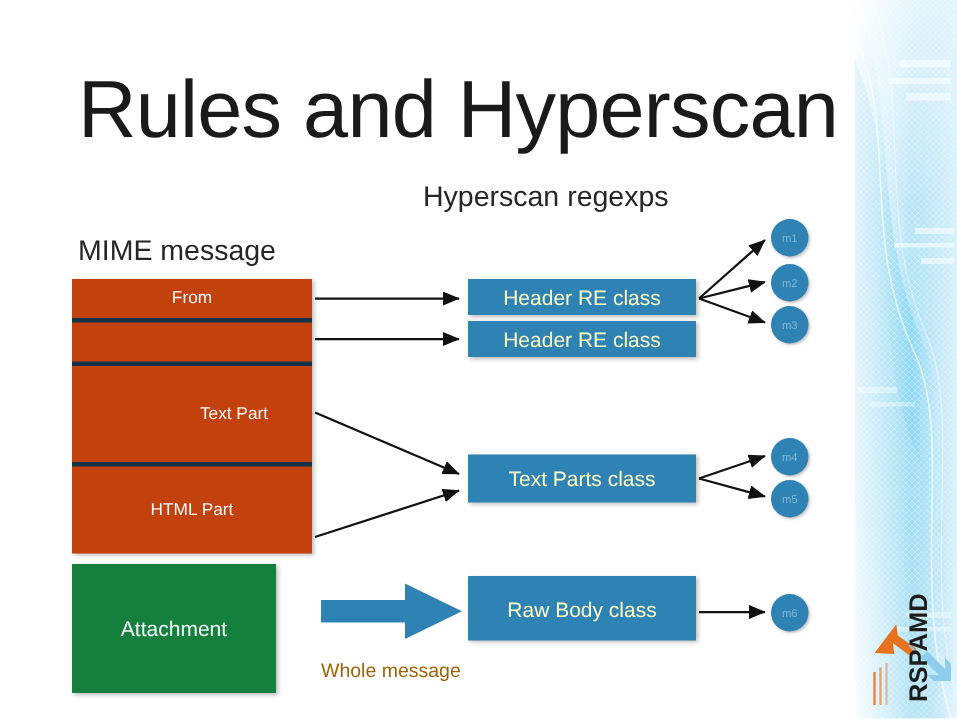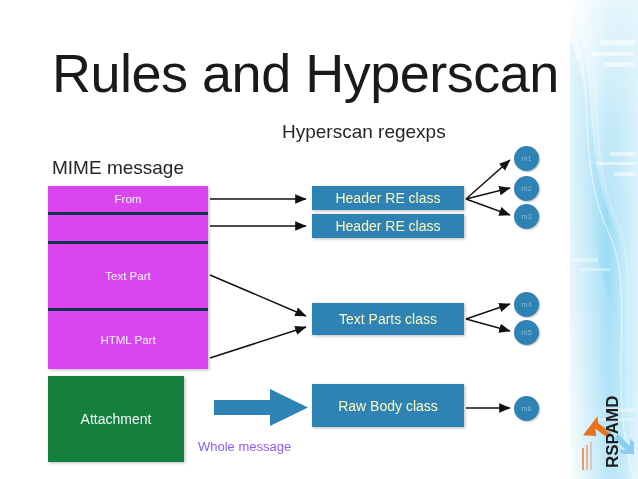--- a/index.html
+++ b/index.html
@@ -27,30 +27,30 @@
   }
   .sub{
     position:absolute;font-size:19px;color:#262626;white-space:nowrap;
   }
   .sub.mime{left:52px;top:121px;margin-top:36px;}
   .sub.hyper{left:282px;top:121px;}
 
   
   .mime-stack{
     position:absolute;left:48px;top:186px;width:160px;height:183px;
-    background:#d946ef;box-shadow:1px 1px 3px rgba(0,0,0,.28);
+    background:#c2410c;box-shadow:1px 1px 3px rgba(0,0,0,.28);
   }
   .mime-stack .seg{
     position:absolute;left:0;width:160px;
     display:flex;align-items:center;justify-content:center;
     color:#f2f8fb;font-size:11.5px;
   }
   .seg.from   {top:0;   height:26px;}
   .seg.subject{top:29px;height:26px;}
-  .seg.text   {top:58px;height:64px;}
+  .seg.text   {top:58px;height:64px;padding-left:28px;}
   .seg.html   {top:125px;height:58px;}
   .divider{position:absolute;left:0;width:160px;height:3px;background:#12334a;}
   .d1{top:26px;}
   .d2{top:55px;}
   .d3{top:122px;}
 
   .attach-box{
     position:absolute;left:48px;top:376px;width:136px;height:86px;
     background:#15803d;box-shadow:1px 1px 3px rgba(0,0,0,.28);
     display:flex;align-items:center;justify-content:center;
@@ -77,21 +77,21 @@
   }
   .m1{left:514px;top:146px;}
   .m2{left:514px;top:176px;}
   .m3{left:514px;top:204px;}
   .m4{left:514px;top:292px;}
   .m5{left:514px;top:320px;}
   .m6{left:514px;top:396px;}
 
   
   .whole-lbl{
-    position:absolute;left:198px;top:439px;font-size:13px;color:#8b5cf6;white-space:nowrap;
+    position:absolute;left:214px;top:439px;font-size:13px;color:#a16207;white-space:nowrap;
   }
 
   
   .arrows{position:absolute;left:0;top:0;width:638px;height:479px;}
 
   
   .logo{position:absolute;left:578px;top:378px;width:56px;height:96px;}
 </style>
 </head>
 <body>

